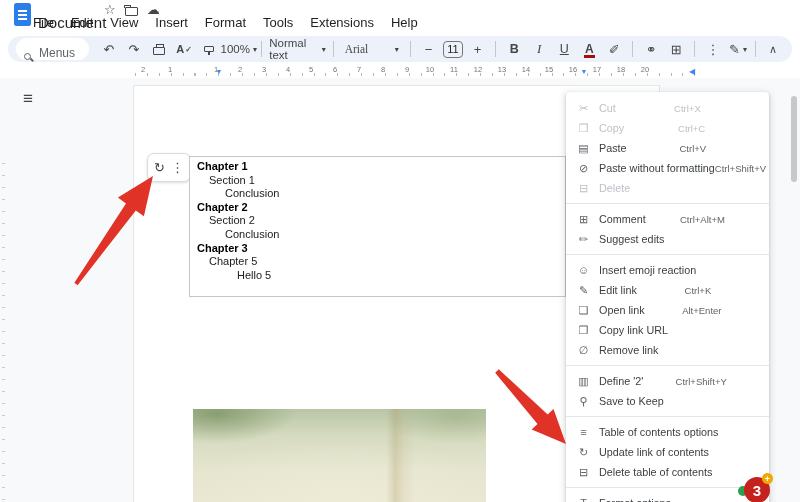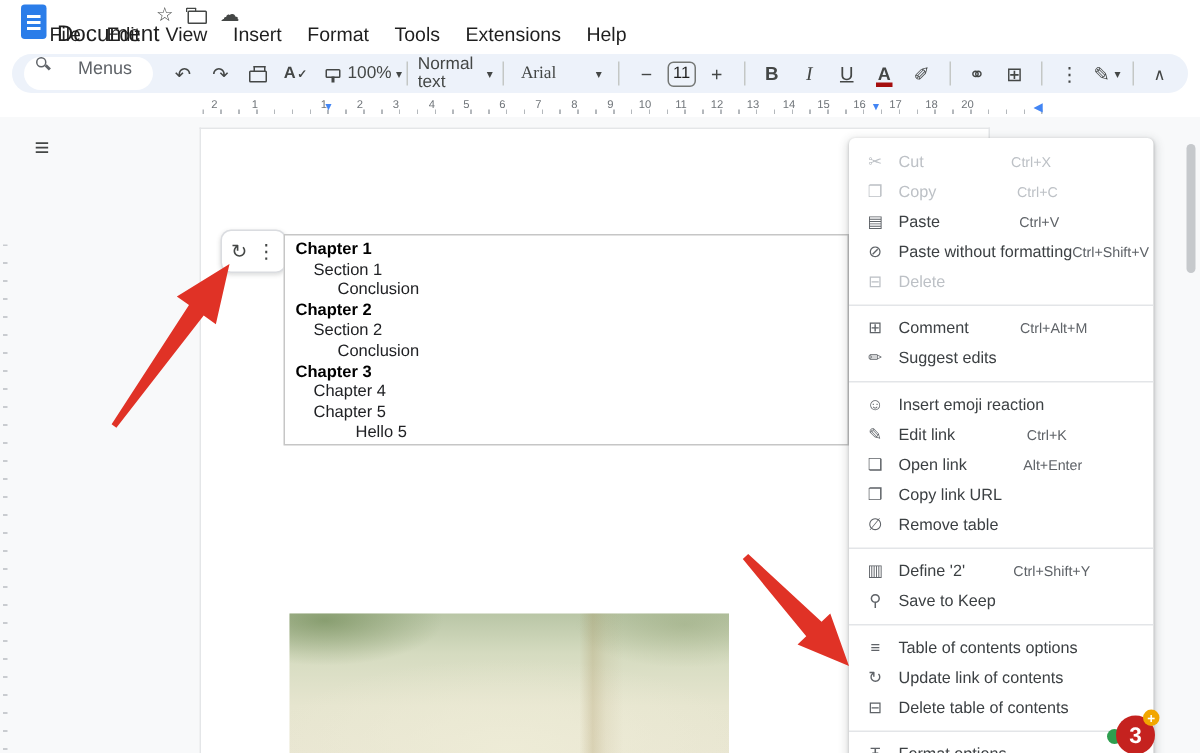--- a/index.html
+++ b/index.html
@@ -15,21 +15,21 @@
   .title-icons { position:absolute; left:104px; top:3px; display:flex; gap:9px; align-items:center; color:#444746; }
   .ticon { font-size:13px; line-height:14px; cursor:pointer; }
   .folder-icon { position:relative; width:13px; height:9px; border:1.3px solid #444746; border-radius:1px; margin-top:3px; }
   .folder-icon::before { content:""; position:absolute; left:-1.3px; top:-3.5px; width:5px; height:2px; border:1.3px solid #444746; border-bottom:none; border-radius:1px 1px 0 0; }
   .menubar { position:absolute; left:33px; top:15px; display:flex; gap:17px; }
   .menubar span { font-size:13px; color:#1f1f1f; cursor:pointer; }
 
   
   .toolbar { position:absolute; left:8px; right:8px; top:36px; height:26px; background:#edf2fa; border-radius:13px; display:flex; align-items:center; padding:0 8px; gap:3px; color:#444746; }
   .tb { display:flex; align-items:center; justify-content:center; height:22px; min-width:22px; border-radius:4px; font-size:13px; cursor:pointer; }
-  .menus-pill { background:#fff; border-radius:12px; height:22px; display:flex; align-items:flex-start; gap:21px; padding:0 14px 0 8px; margin-right:6px; cursor:pointer; }
+  .menus-pill { background:#fff; border-radius:12px; height:22px; display:flex; align-items:flex-end; gap:8px; padding:0 14px 0 8px; margin-right:6px; cursor:pointer; }
   .menus-pill .label { font-size:12px; color:#5f6368; }
   .icon-search { width:7px; height:7px; border:1.5px solid #5f6368; border-radius:50%; position:relative; }
   .icon-search::after { content:""; position:absolute; width:4px; height:1.5px; background:#5f6368; transform:rotate(45deg); right:-3.5px; bottom:-1.5px; }
   .glyph { font-size:13px; line-height:1; }
   .icon-print { width:12px; height:8px; border:1.3px solid #444746; border-radius:1px; position:relative; margin-top:3px; }
   .icon-print::before { content:""; position:absolute; top:-4px; left:2px; width:6px; height:3px; border:1.3px solid #444746; border-bottom:none; }
   .spell { font-size:11px; font-weight:700; }
   .spell i { font-style:normal; font-size:8px; color:#444746; margin-left:1px; }
   .roller { width:10px; height:6px; border:1.3px solid #444746; border-radius:1px; position:relative; }
   .roller::after { content:""; position:absolute; left:3px; bottom:-4px; width:1.5px; height:4px; background:#444746; }
@@ -218,21 +218,20 @@
         <span class="mt">⋮</span>
       </div>
       <div class="toc-box">
           <div class="toc-row lvl0 bold">Chapter 1</div>
           <div class="toc-row lvl1">Section 1</div>
           <div class="toc-row lvl2">Conclusion</div>
           <div class="toc-row lvl0 bold">Chapter 2</div>
           <div class="toc-row lvl1">Section 2</div>
           <div class="toc-row lvl2">Conclusion</div>
           <div class="toc-row lvl0 bold">Chapter 3</div>
-          <div class="toc-row lvl1">Chapter 4</div>
           <div class="toc-row lvl1">Chapter 5</div>
           <div class="toc-row lvl3">Hello 5</div>
         </div>
       <div class="doc-image"></div>
     </div>
 
     <div class="context-menu">
       <div class="menu-item disabled">
         <span class="mi-icon">✂</span>
         <span class="mi-label">Cut</span>
@@ -305,21 +304,21 @@
 
       <div class="menu-item">
         <span class="mi-icon">❐</span>
         <span class="mi-label">Copy link URL</span>
         <span class="mi-shortcut"></span>
         <span class="mi-sub"></span>
       </div>
 
       <div class="menu-item">
         <span class="mi-icon">∅</span>
-        <span class="mi-label">Remove table</span>
+        <span class="mi-label">Remove link</span>
         <span class="mi-shortcut"></span>
         <span class="mi-sub"></span>
       </div>
     <div class="menu-divider"></div>
       <div class="menu-item">
         <span class="mi-icon">▥</span>
         <span class="mi-label">Define '2'</span>
         <span class="mi-shortcut">Ctrl+Shift+Y</span>
         <span class="mi-sub"></span>
       </div>

